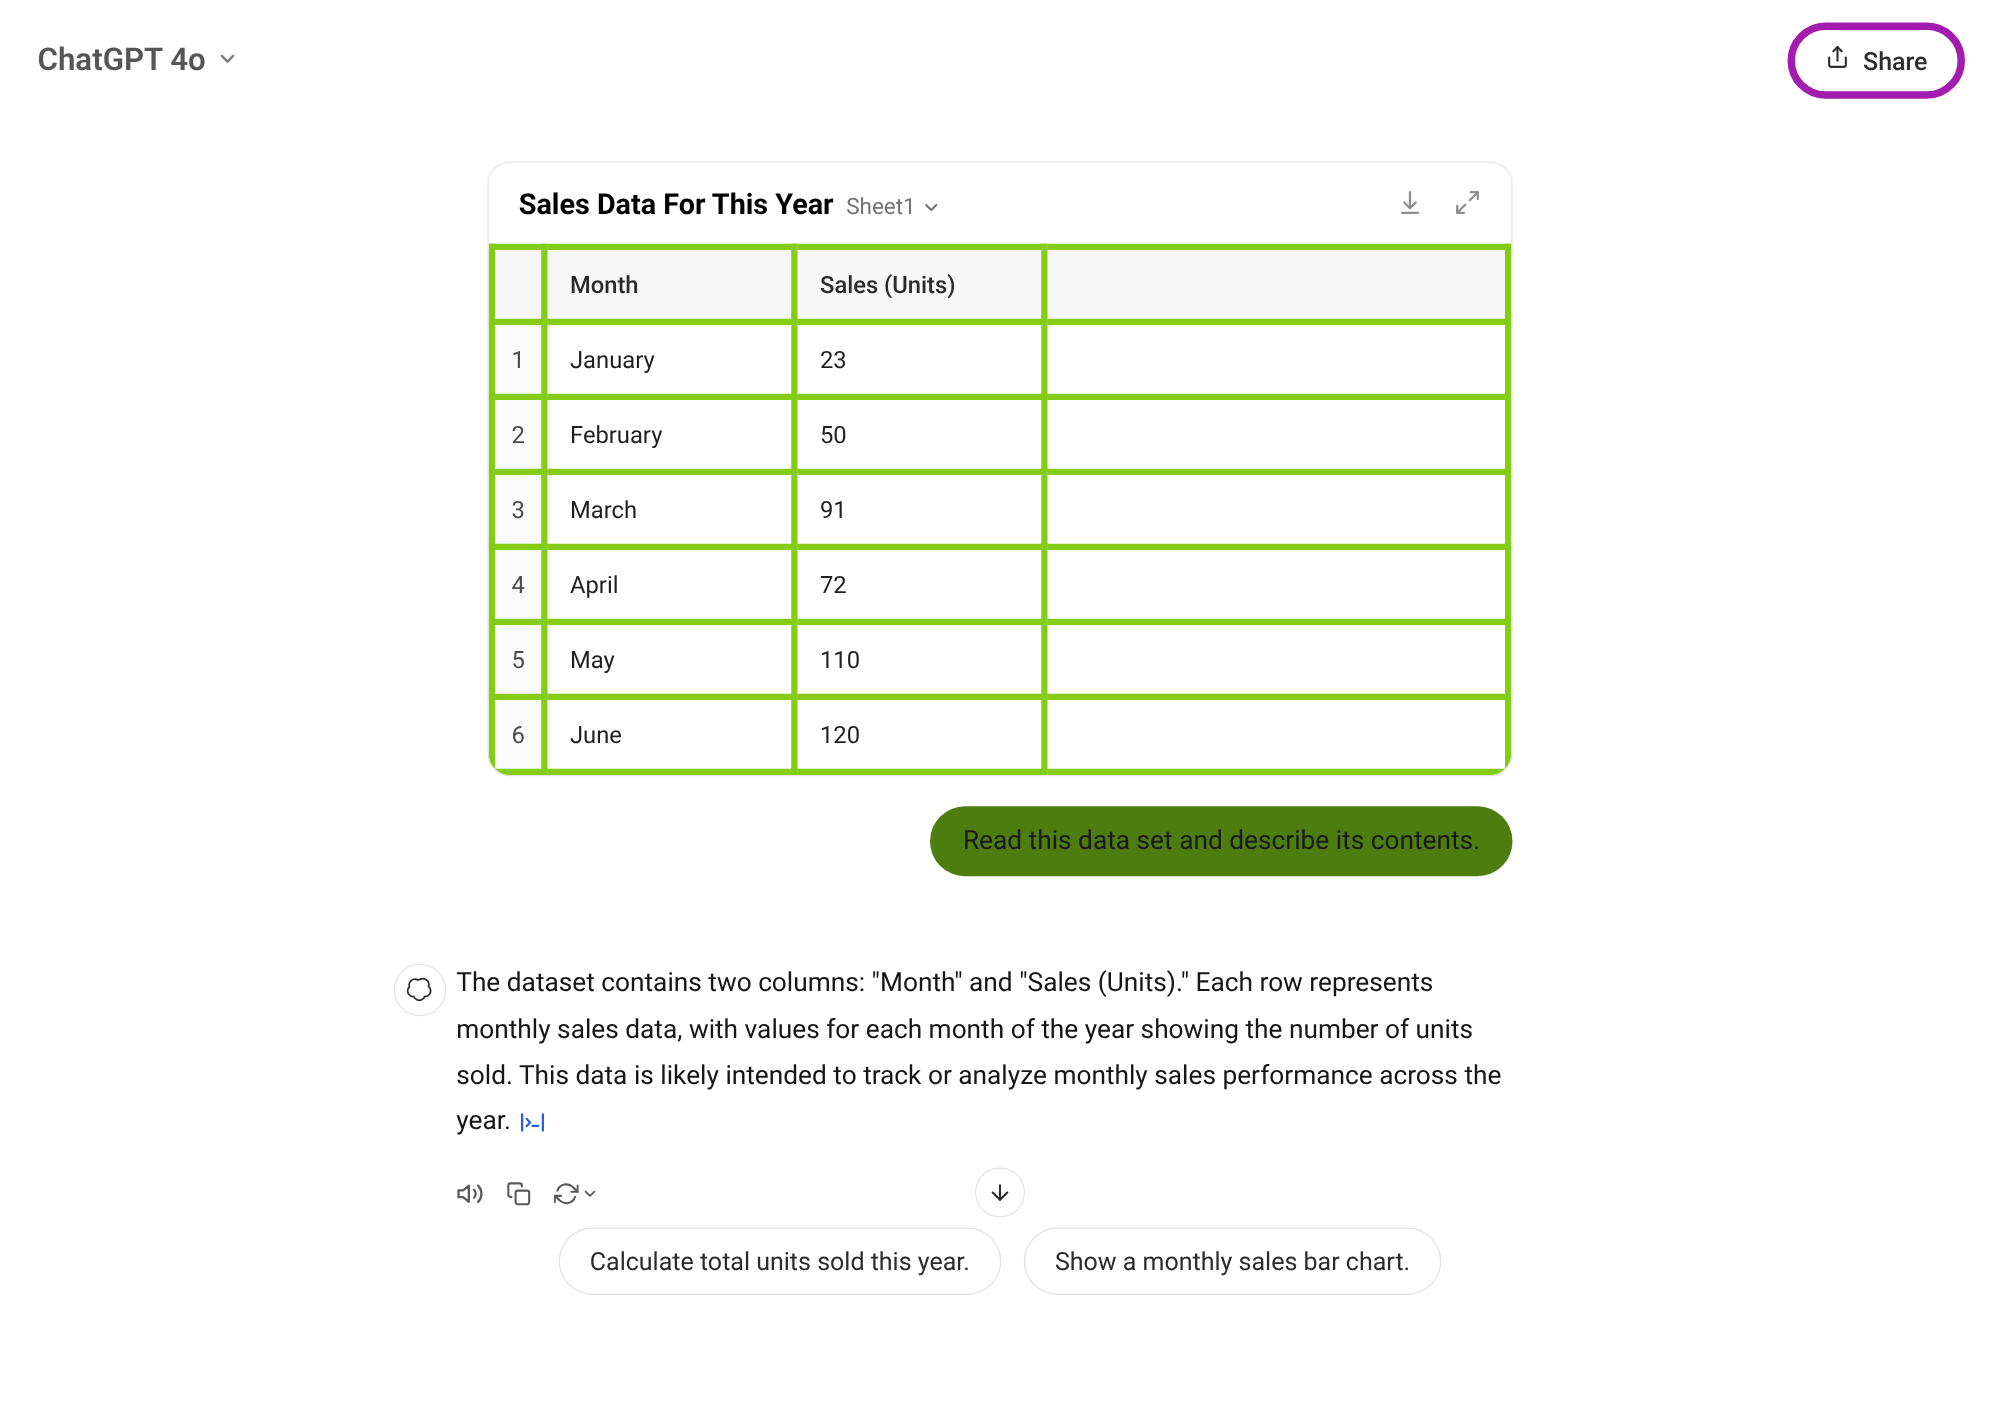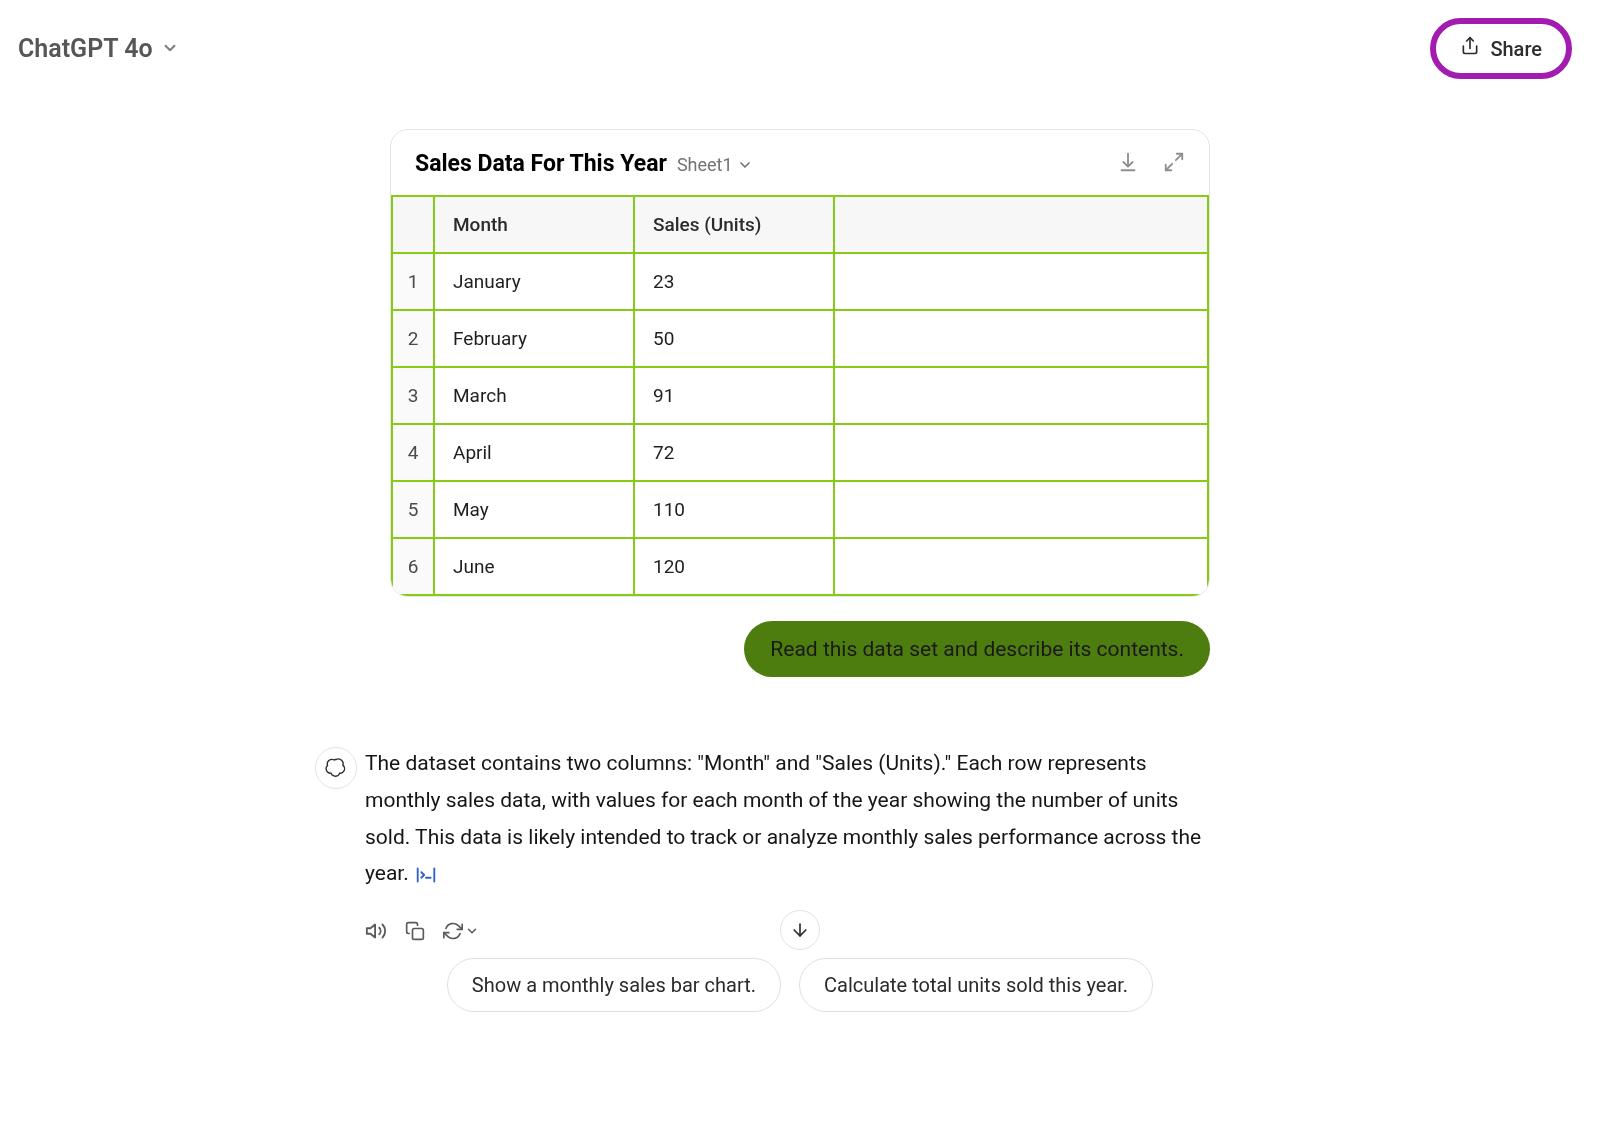--- a/index.html
+++ b/index.html
@@ -9,21 +9,21 @@
     color: #0d0d0d;
     width: 1600px;
     height: 1130px;
     position: relative;
   }
   
   .topbar {
     display: flex;
     justify-content: space-between;
     align-items: center;
-    padding: 18px 28px 0 18px;
+    padding: 18px 28px 0 30px;
   }
   .model-selector {
     display: flex;
     align-items: center;
     gap: 8px;
     font-size: 25px;
     font-weight: 600;
     color: #565656;
     cursor: pointer;
   }
@@ -80,21 +80,21 @@
     gap: 24px;
     color: #8e8e8e;
   }
   .sheet-actions .icon-btn { cursor: pointer; }
   
   table.sheet {
     width: 100%;
     border-collapse: collapse;
   }
   table.sheet th, table.sheet td {
-    border: 2px solid #84cc16;
+    border: 5px solid #84cc16;
     font-size: 19px;
     text-align: left;
     padding: 16px 18px;
     color: #1f1f1f;
     font-weight: 400;
   }
   table.sheet thead th {
     background: #f7f7f7;
     font-weight: 500;
     color: #2b2b2b;
@@ -362,17 +362,17 @@
     </div>
   </div>
 
   <div class="suggest-row">
     <div class="scroll-down-btn">
       <svg width="20" height="20" viewBox="0 0 24 24" fill="none" stroke="currentColor" stroke-width="2" stroke-linecap="round" stroke-linejoin="round">
           <line x1="12" y1="5" x2="12" y2="19"></line>
           <polyline points="19 12 12 19 5 12"></polyline>
         </svg>
     </div>
+    <div class="suggest-pill">Calculate total units sold this year.</div>
     <div class="suggest-pill">Show a monthly sales bar chart.</div>
-    <div class="suggest-pill">Calculate total units sold this year.</div>
   </div>
 
 </div>
 
 </body></html>

